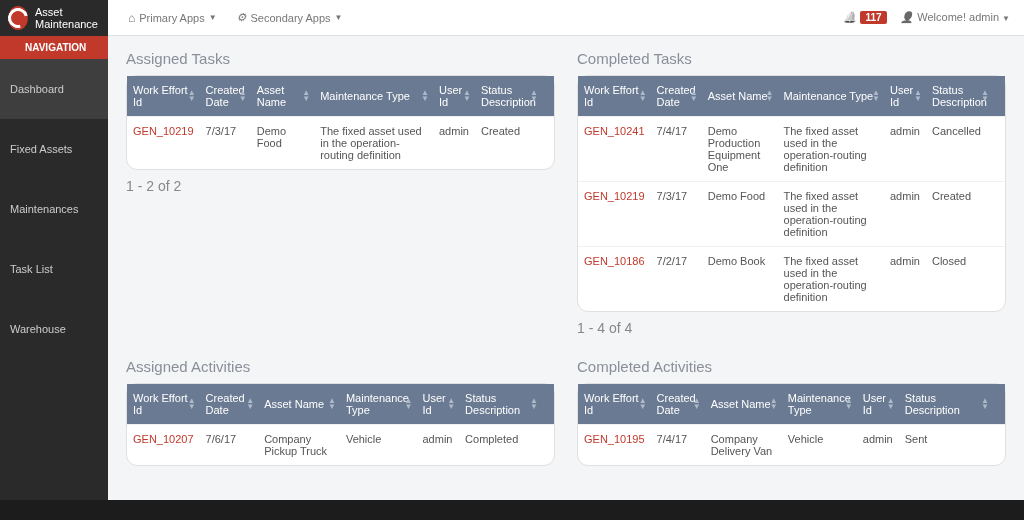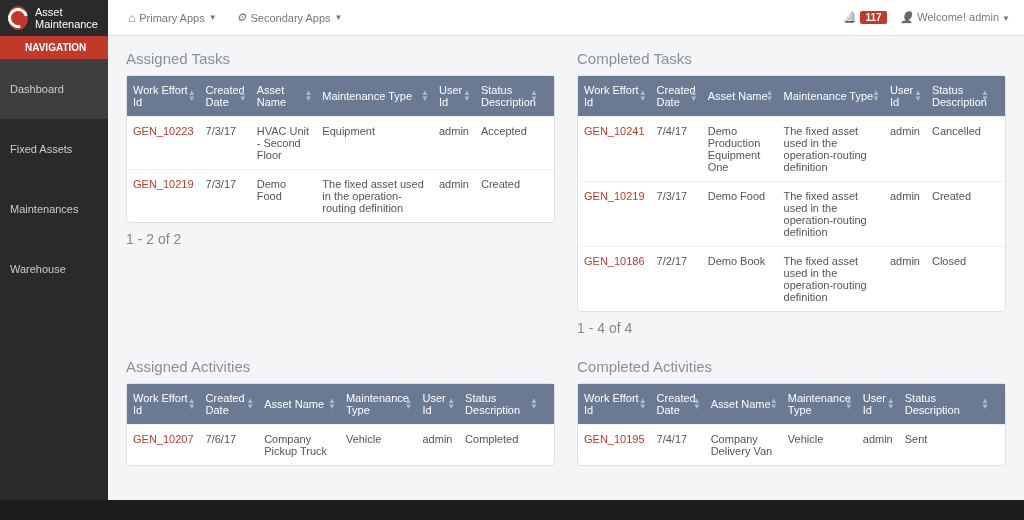--- a/index.html
+++ b/index.html
@@ -15,21 +15,21 @@
 .bell{position:relative}
 .badge{background:#c0392b;color:#fff;padding:1px 5px;border-radius:2px;font-size:10px;font-weight:bold}
 .sidebar{position:fixed;top:36px;left:0;bottom:0;width:108px;background:#2a2a2a;color:#ccc}
 .nav-head{background:#c0392b;color:#fff;padding:6px 25px;font-size:10px;font-weight:bold}
 .nav-item{padding:24px 10px;font-size:11px;cursor:pointer}
 .nav-item.active{background:#3e3e3e}
 .main{margin-left:108px;padding:50px 18px 70px}
 .row{display:flex;gap:22px;margin-bottom:22px}
 .col{flex:1;min-width:0}
 .panel-title{color:#8a8f99;font-size:15px;font-weight:400;margin-bottom:8px}
-.panel{background:#fff;border:1px solid #e0e0e0;border-radius:4px}
+.panel{background:#fff;border:1px solid #e0e0e0;border-radius:11px}
 table{width:100%;border-collapse:collapse;font-size:11px}
 thead th{background:#6a7a92;color:#fff;font-weight:normal;text-align:left;padding:8px 6px;position:relative}
 thead th .sort{position:absolute;right:4px;top:50%;transform:translateY(-50%);font-size:8px;color:#aeb9c9;line-height:6px}
 tbody td{padding:8px 6px;border-top:1px solid #f0f0f0;vertical-align:top}
 .link{color:#c0392b;cursor:pointer}
 .pager{color:#888;font-size:14px;margin-top:8px}
 .footer{position:fixed;bottom:0;left:0;right:0;height:20px;background:#1c1c1c;color:#888;text-align:center;font-size:10px;line-height:20px}
 .home-ico::before{content:"⌂";font-size:12px}
 .gear-ico::before{content:"⚙";font-size:11px}
 .bell-ico::before{content:"🔔";font-size:11px;filter:grayscale(1)}
@@ -60,20 +60,21 @@
     <span><i class="user-ico"></i> <span>Welcome! admin</span> <span class="chev">▼</span></span>
   </div>
 </div>
 
 <div class="sidebar">
   <div class="nav-head">NAVIGATION</div>
   <div id="nav-items">
       <div class="nav-item active">Dashboard</div>
       <div class="nav-item">Fixed Assets</div>
       <div class="nav-item">Maintenances</div>
+      <div class="nav-item">Task List</div>
       <div class="nav-item">Warehouse</div>
     </div>
 </div>
 
 <div class="main">
   <div class="row">
     <div class="col" id="assignedTasks">
         <div class="panel-title">Assigned Tasks</div>
         <div class="panel">
           <table>
@@ -83,29 +84,20 @@
                 <th style="width:10%">Created Date<span class="sort">▲<br>▼</span></th>
                 <th style="width:18%">Asset Name<span class="sort">▲<br>▼</span></th>
                 <th style="width:34%">Maintenance Type<span class="sort">▲<br>▼</span></th>
                 <th style="width:8%">User Id<span class="sort">▲<br>▼</span></th>
                 <th style="width:14%">Status Description<span class="sort">▲<br>▼</span></th>
                 <th style="width:14px"></th>
               </tr>
             </thead>
             <tbody>
               <tr>
-                <td><span class="link">GEN_10223</span></td>
-                <td>7/3/17</td>
-                <td>HVAC Unit - Second Floor</td>
-                <td>Equipment</td>
-                <td>admin</td>
-                <td>Accepted</td>
-                <td></td>
-              </tr>
-              <tr>
                 <td><span class="link">GEN_10219</span></td>
                 <td>7/3/17</td>
                 <td>Demo Food</td>
                 <td>The fixed asset used in the operation-routing definition</td>
                 <td>admin</td>
                 <td>Created</td>
                 <td></td>
               </tr>
             </tbody>
           </table>

